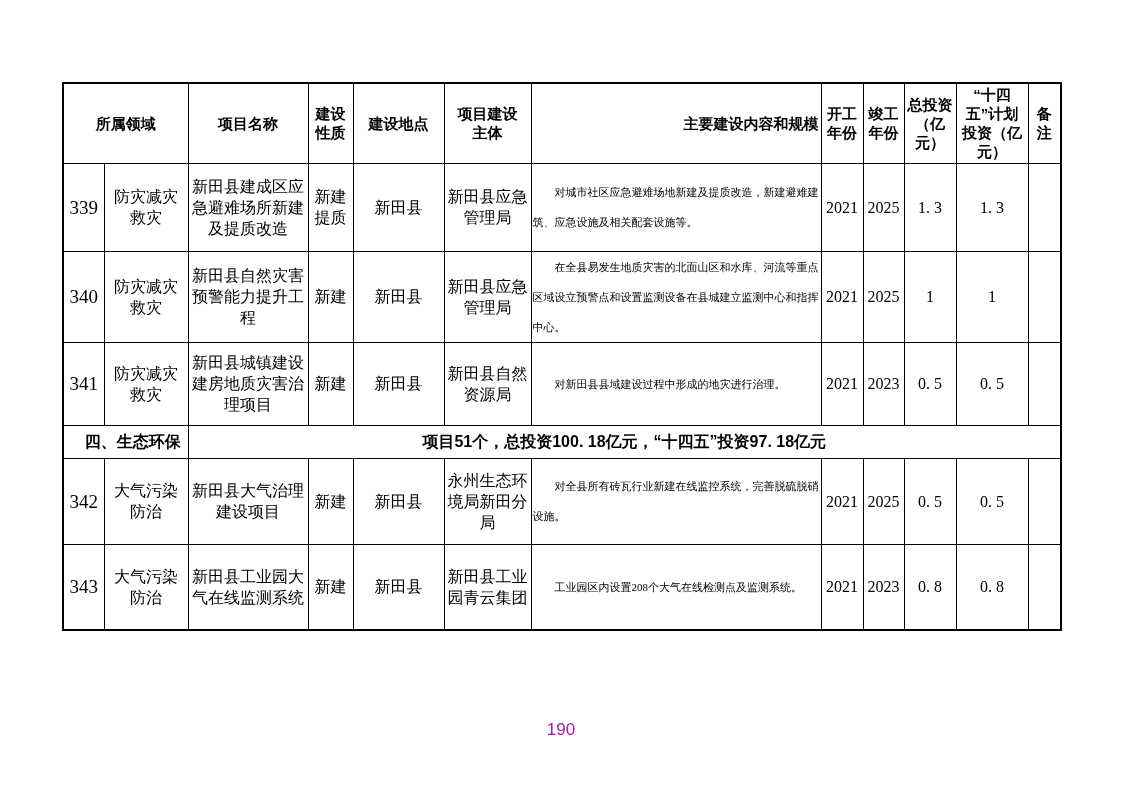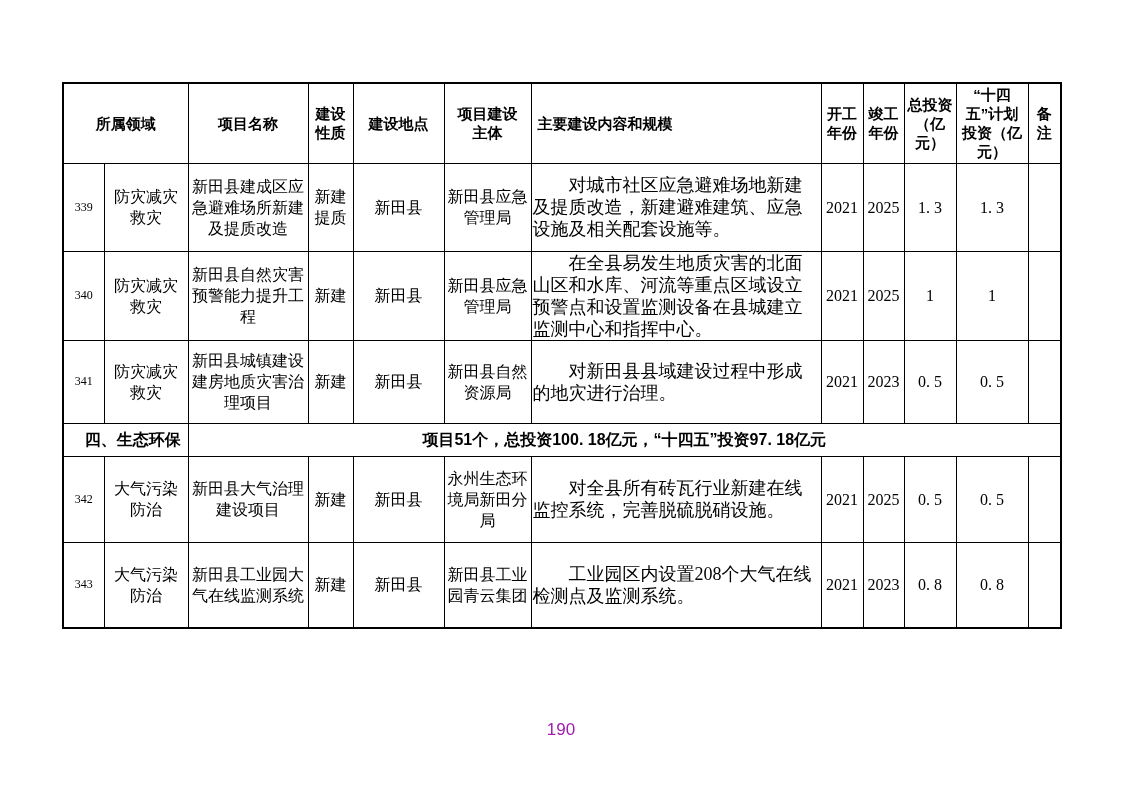--- a/index.html
+++ b/index.html
@@ -14,30 +14,30 @@
   }
   .plan th, .plan td {
     border:1px solid #000; overflow:hidden;
     vertical-align:middle; text-align:center;
     padding:0;
   }
   .plan th {
     font-family:"Liberation Sans","DejaVu Sans",sans-serif;
     font-weight:bold; font-size:15px; line-height:19px; padding:0 2px;
   }
-  .plan th.h-content { text-align:left; padding-left:6px; }
+  .plan th.h-content { text-align:right; padding-left:6px; }
   .plan th.h-entity { padding:0 8px; }
   .plan th.h-plan { word-break:break-all; padding:0 3px; }
   .plan td { font-size:16px; line-height:21px; }
-  td.c-num { font-size:12px; }
+  td.c-num { font-size:19px; }
   td.c-domain { padding:0 8px; }
   td.c-name { padding:0 2px; }
   td.c-entity { padding:0 2px; }
   td.c-content {
-    text-align:left; font-size:18px; line-height:22px;
+    text-align:left; font-size:11px; line-height:30px;
     padding:0 1px; text-indent:2em;
   }
   tr.sec td, tr.sub td {
     font-family:"Liberation Sans","DejaVu Sans",sans-serif;
     font-weight:bold; font-size:16px;
   }
   td.sec-label { text-align:center; padding-left:14px; }
   td.sec-summary { text-align:center; }
   td.sub-label { text-align:left; padding-left:12px; }
   .page-number {

